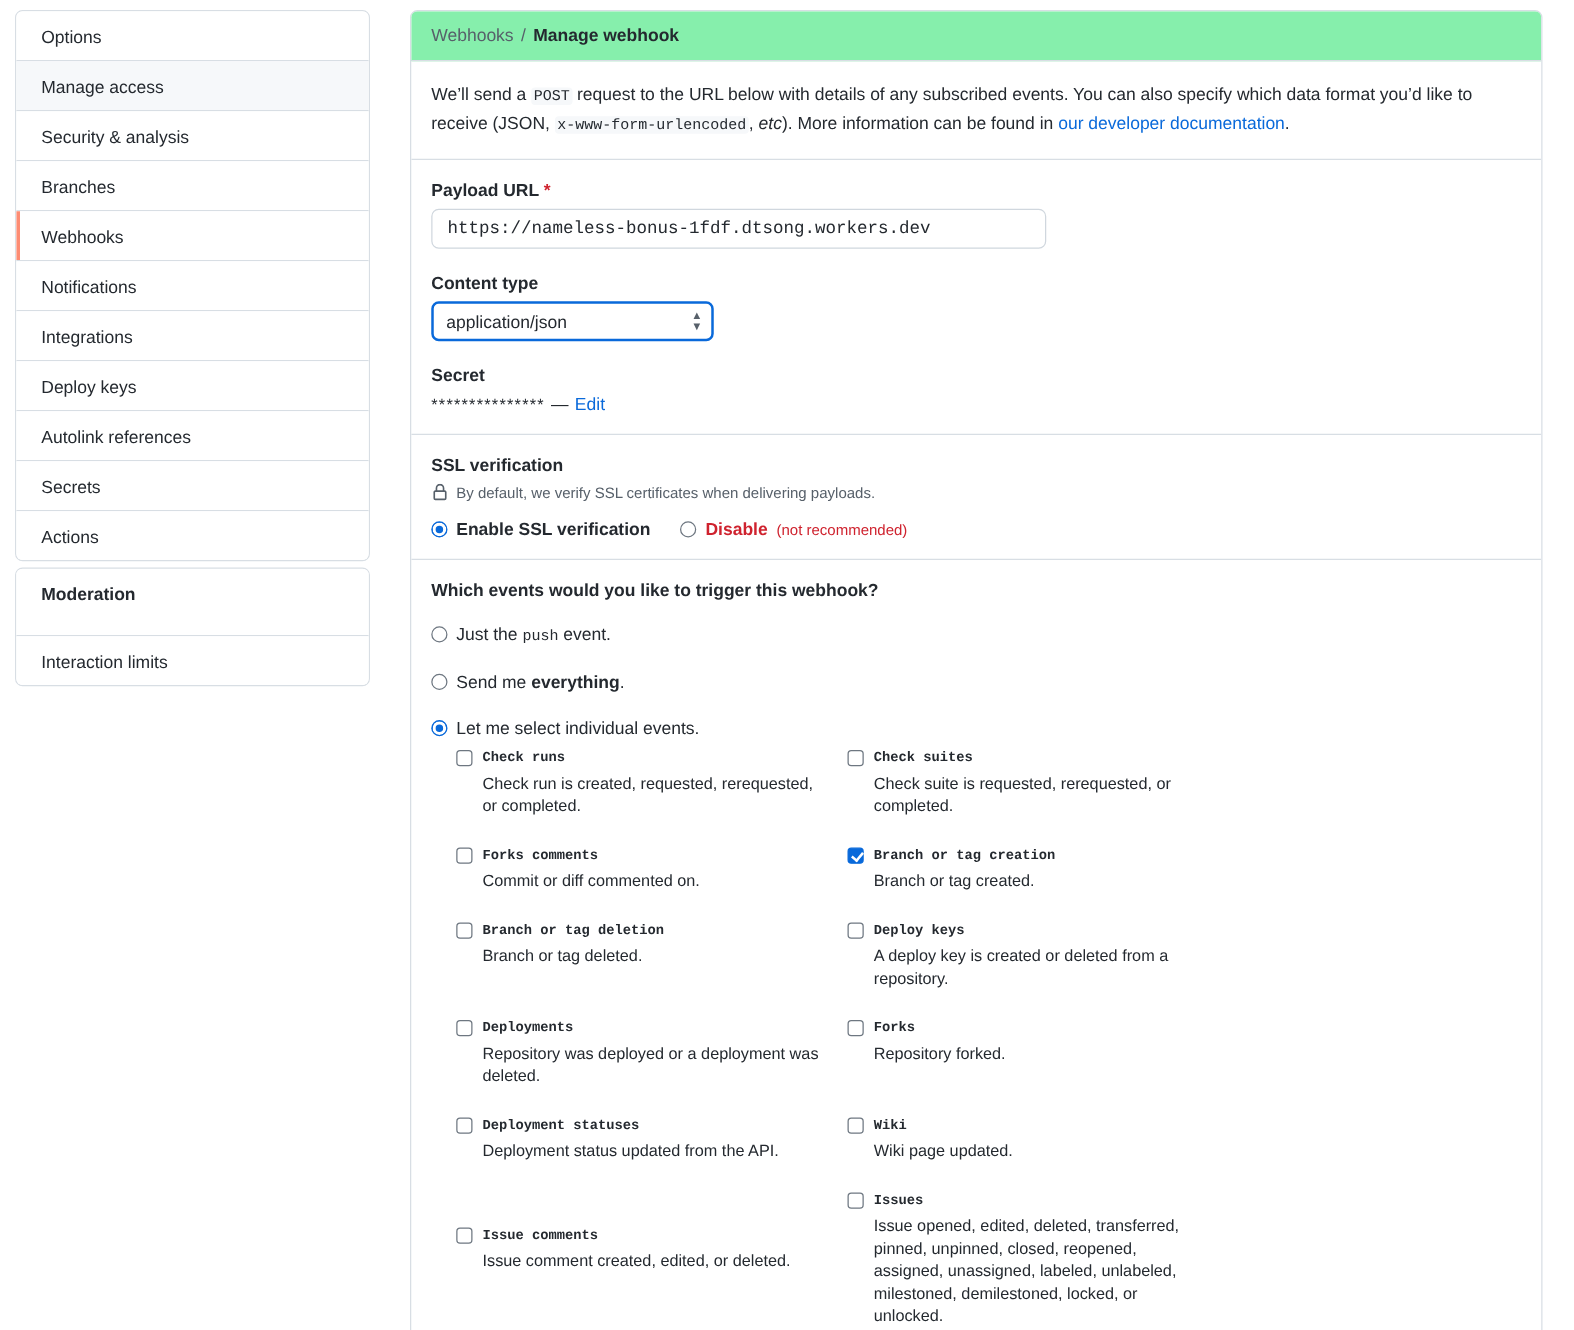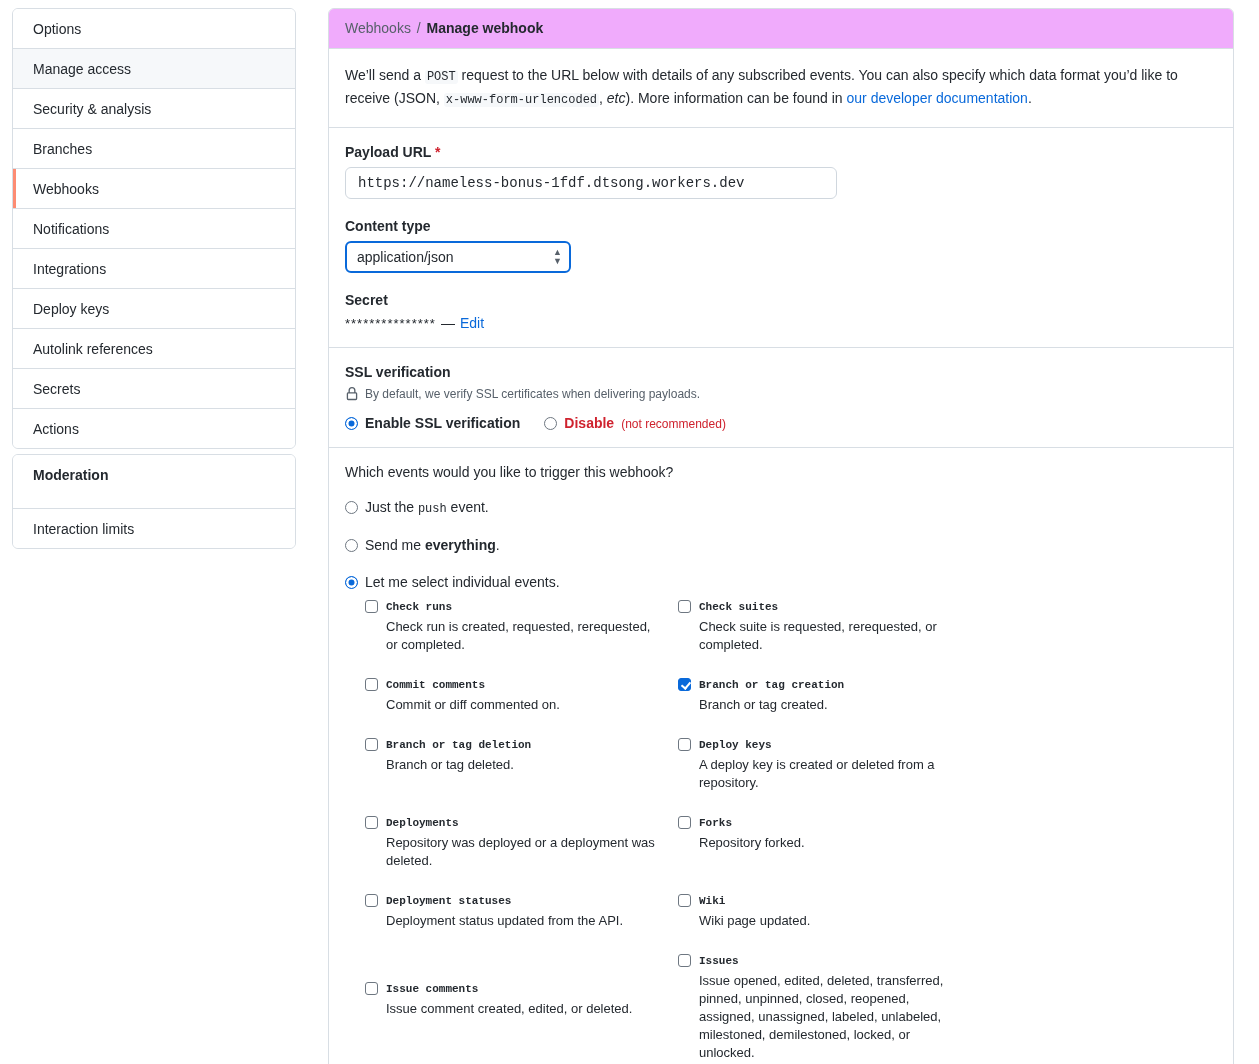--- a/index.html
+++ b/index.html
@@ -81,21 +81,21 @@
   .panel {
     border: 1px solid #d8dee4;
     border-radius: 6px;
     background: #fff;
     overflow: hidden;
   }
   .panel-header {
     padding: 11px 16px 12px;
     border-bottom: 1px solid #d8dee4;
     font-size: 14px;
-    background: #f0abfc;
+    background: #86efac;
   }
   .panel-header .crumb-parent { color: #57606a; }
   .panel-header .crumb-sep { color: #57606a; padding: 0 2px; }
   .panel-header .crumb-current { font-weight: bold; color: #24292f; }
 
   .panel-section {
     padding: 16px;
     border-bottom: 1px solid #d8dee4;
   }
   .panel-section:last-child { border-bottom: none; }
@@ -243,21 +243,21 @@
     border-width: 0 2px 2px 0;
     transform: rotate(40deg);
   }
 
   .strong { font-weight: bold; }
   .danger { color: #cf222e; }
   .muted-sm { color: #cf222e; font-size: 12px; }
 
   .events-q {
     font-size: 14px;
-    font-weight: normal;
+    font-weight: bold;
     margin-bottom: 19px;
   }
   .events-grid {
     display: grid;
     grid-template-columns: 313px 1fr;
     column-gap: 0;
     margin-left: 20px;
     margin-top: 8px;
   }
   .event {
@@ -430,21 +430,21 @@
             <input type="checkbox" style="">
             <div>
               <div class="ev-title">Check suites</div>
               <div class="ev-desc">Check suite is requested, rerequested, or completed.</div>
             </div>
           </div>
 
           <div class="event">
             <input type="checkbox" style="">
             <div>
-              <div class="ev-title">Commit comments</div>
+              <div class="ev-title">Forks comments</div>
               <div class="ev-desc">Commit or diff commented on.</div>
             </div>
           </div>
           <div class="event right">
             <input type="checkbox" checked="" style="">
             <div>
               <div class="ev-title">Branch or tag creation</div>
               <div class="ev-desc">Branch or tag created.</div>
             </div>
           </div>

